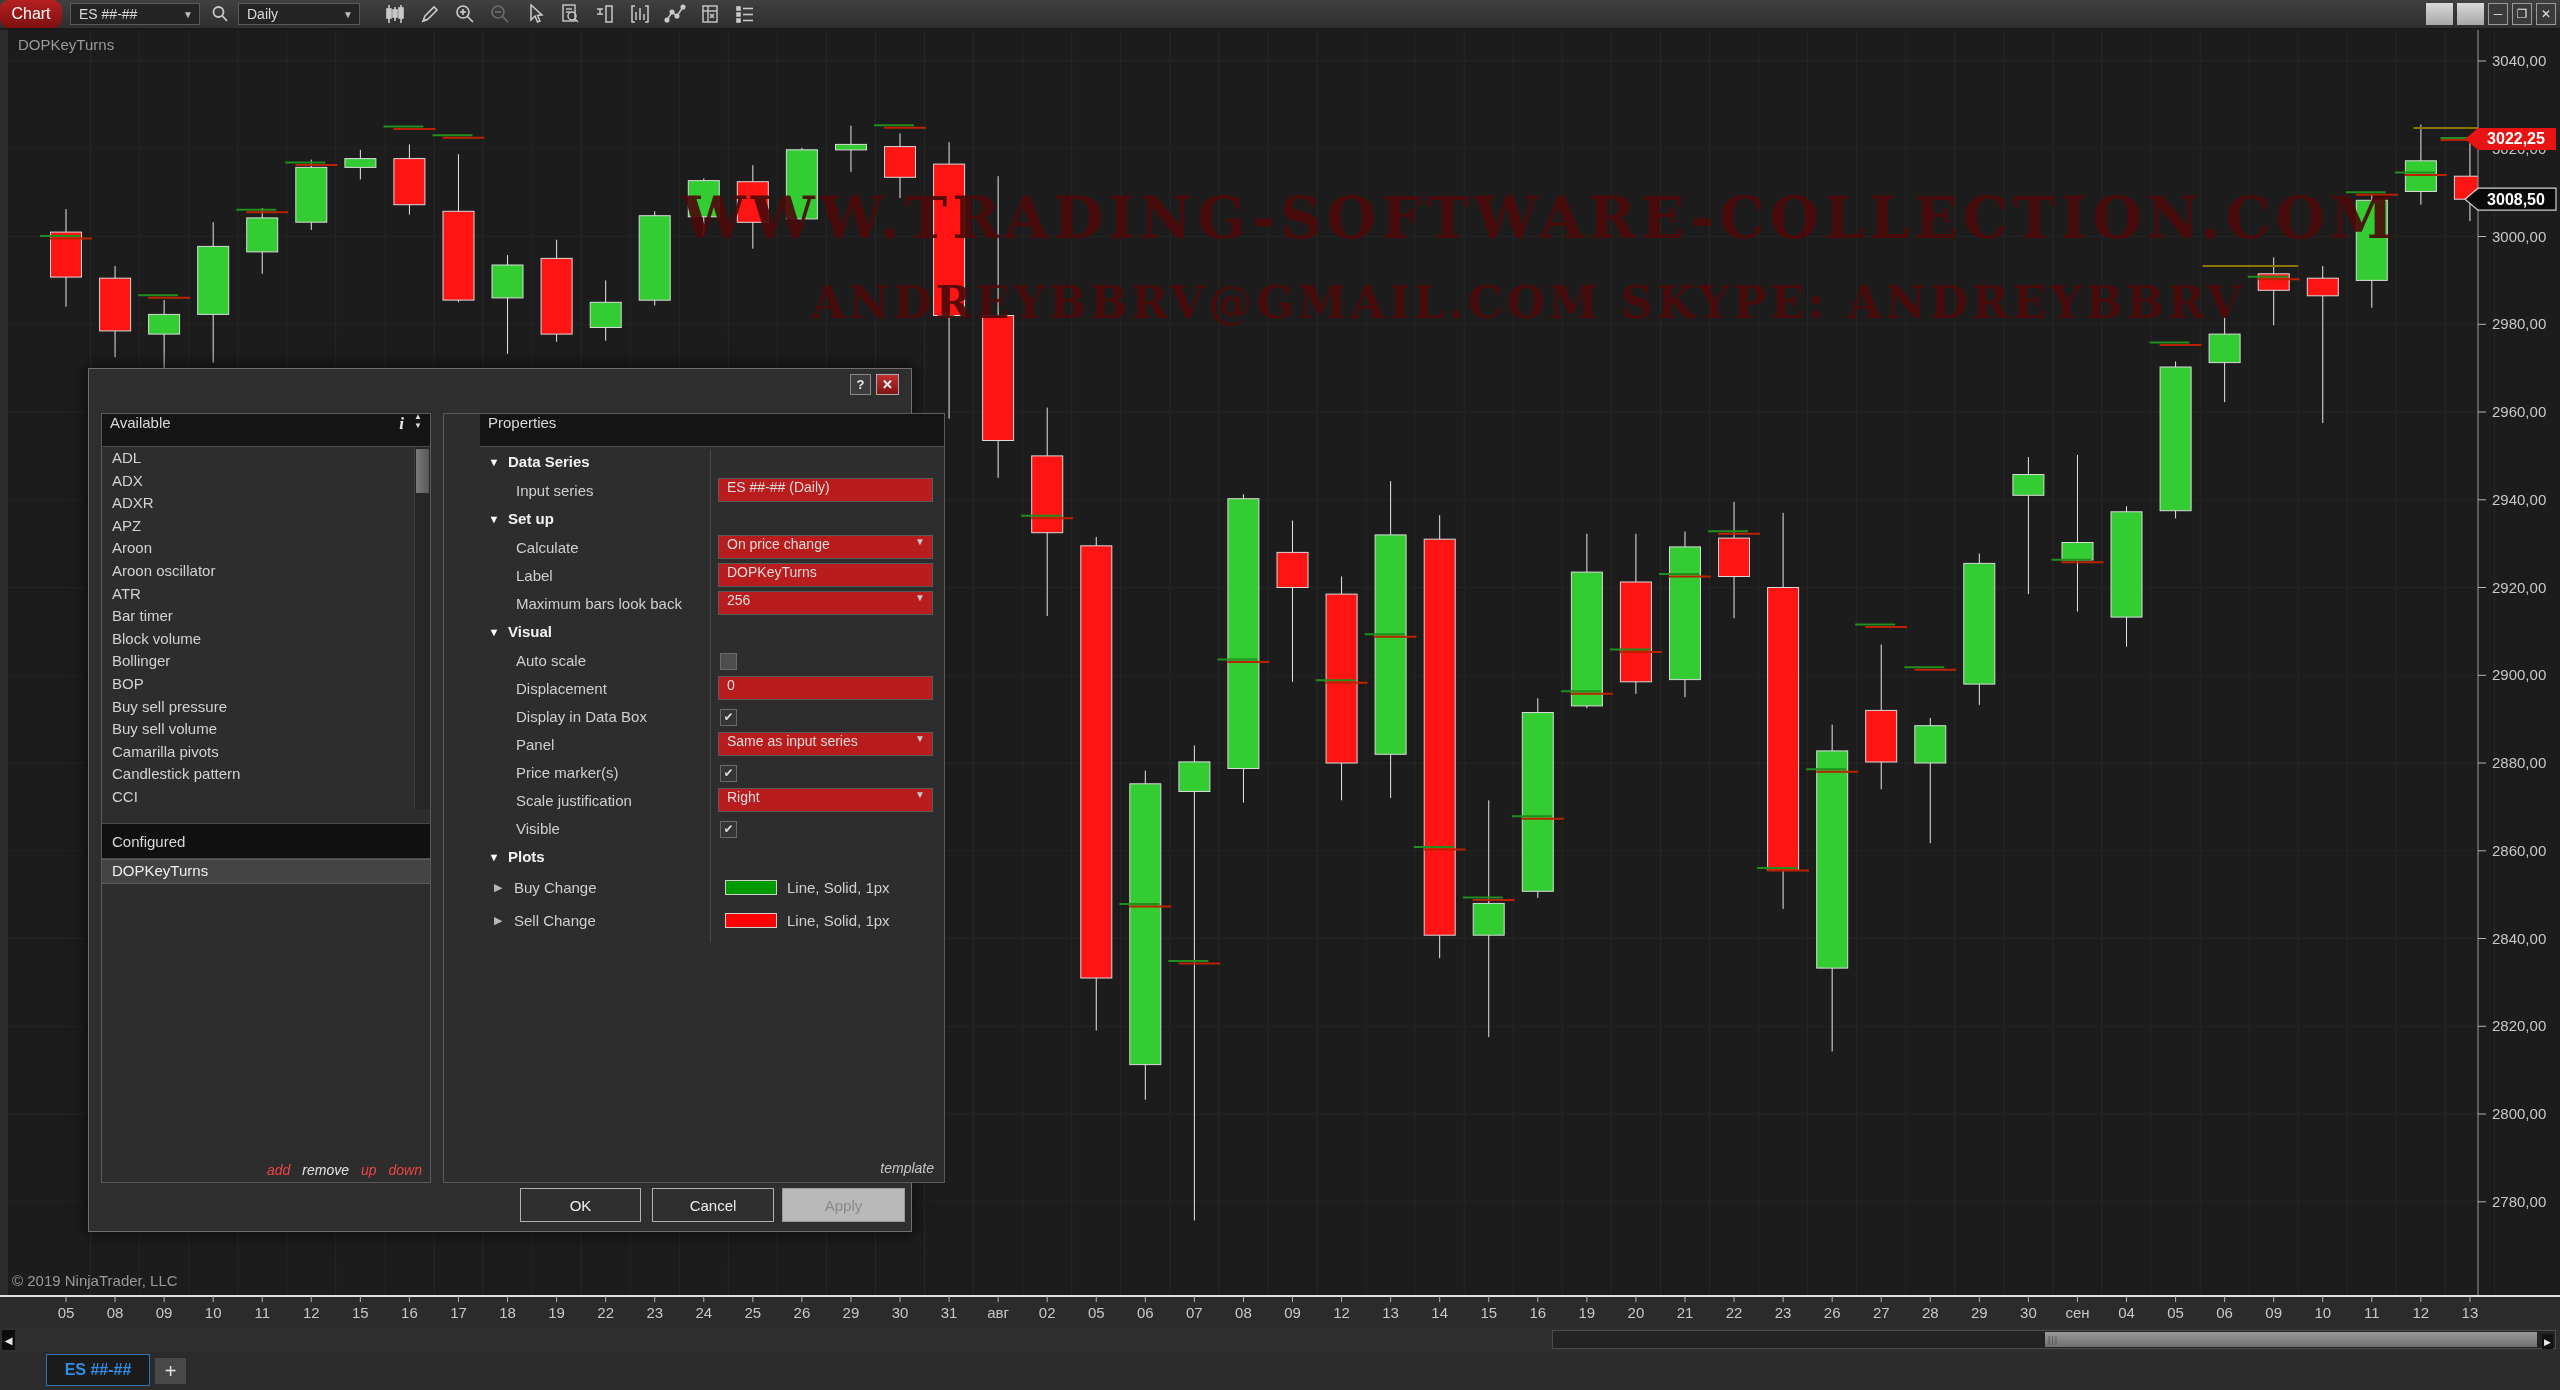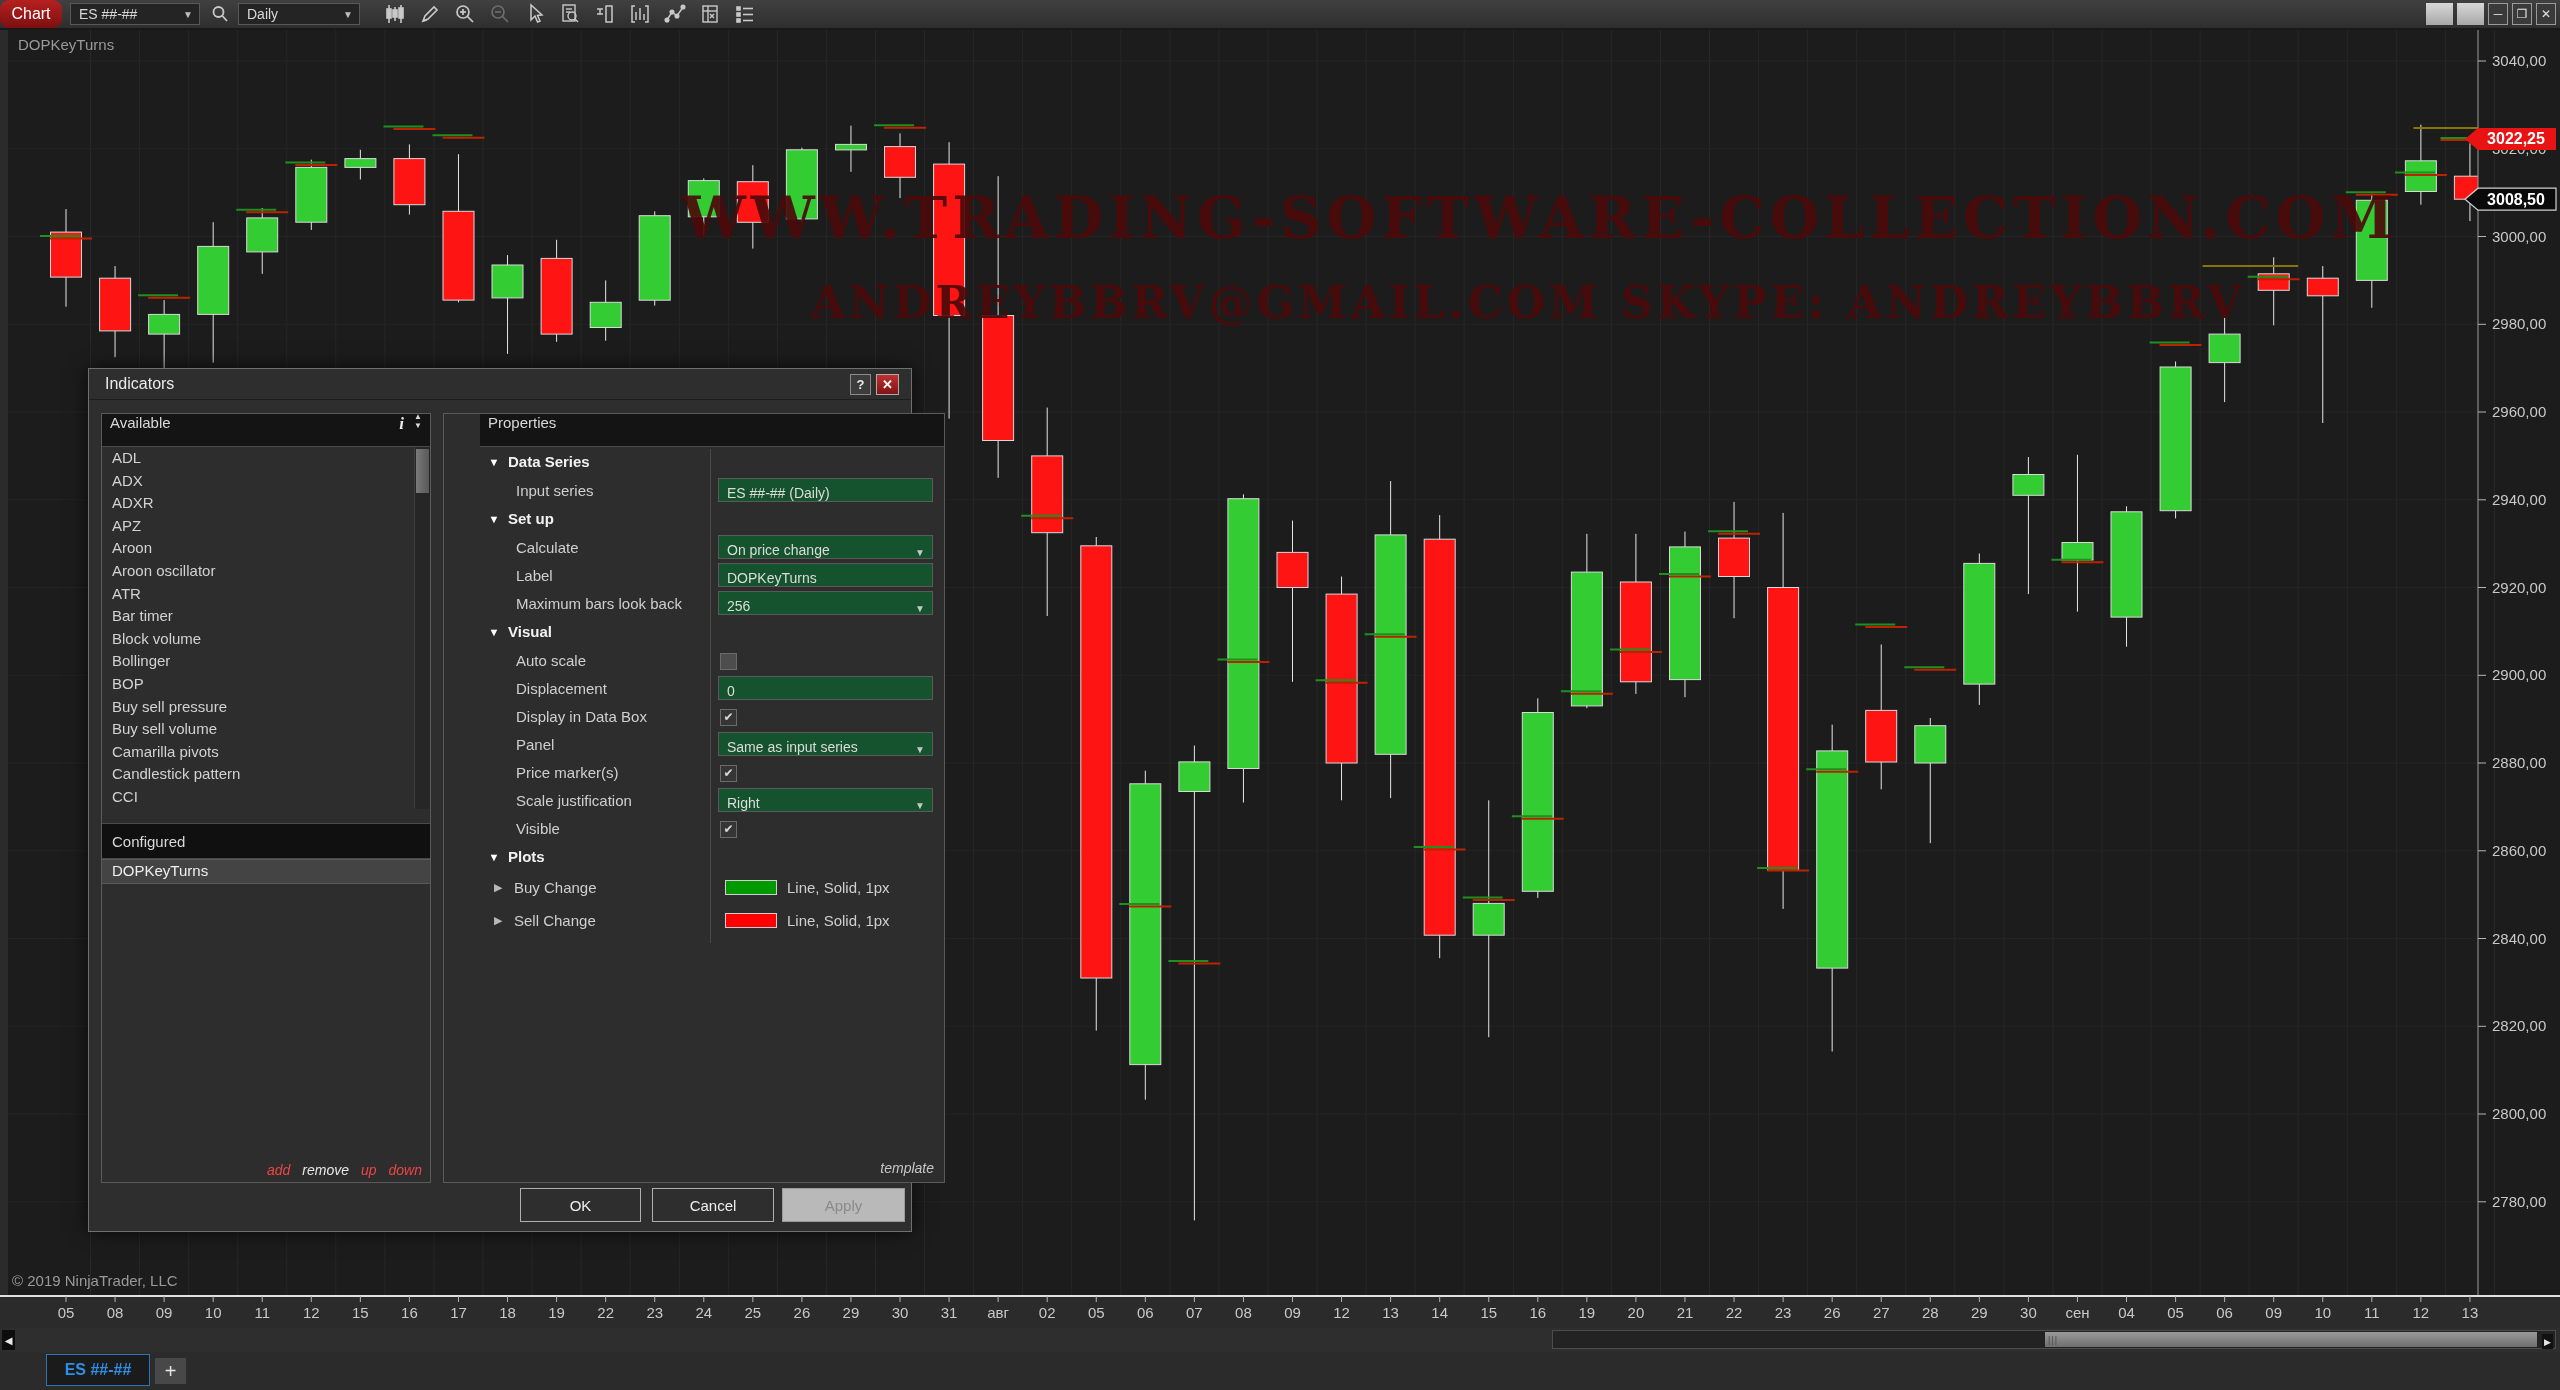--- a/index.html
+++ b/index.html
@@ -60,22 +60,22 @@
   .act-dim{color:#ef4444;}
   .act-on{color:#e6e6e6;}
   #props-body{position:relative;}
   #props-vsep{position:absolute;left:230px;top:2px;width:1px;height:494px;background:#4a4a4a;}
   .prow{height:28px;display:flex;align-items:center;position:relative;}
   .psec{height:29px;display:flex;align-items:center;}
   .psec .arrow{width:28px;text-align:center;color:#fff;font-size:11px;}
   .psec .slabel{font-weight:bold;color:#f2f2f2;}
   .prow .rlabel{width:194px;padding-left:36px;color:#cfcfcf;white-space:nowrap;}
   .pctl{position:absolute;left:238px;width:215px;height:24px;box-sizing:border-box;}
-  .ctl-text,.ctl-select{background:#14532d;border:1px solid #5a5a5a;color:#dcdcdc;
-    display:flex;align-items:flex-end;padding:0 8px;height:24px;box-sizing:border-box;font-size:14px;}
+  .ctl-text,.ctl-select{background:#b91c1c;border:1px solid #5a5a5a;color:#dcdcdc;
+    display:flex;align-items:flex-start;padding:0 8px;height:24px;box-sizing:border-box;font-size:14px;}
   .ctl-select .sel-caret{position:absolute;right:7px;font-size:10px;color:#c6c6c6;}
   .ctl-check{width:15px;height:15px;background:#353535;border:1px solid #6a6a6a;color:#d8d8d8;
     font-size:12px;display:flex;align-items:center;justify-content:center;margin-top:2px;}
   .ctl-check.unchecked{background:#4d4d4d;}
   .plot-row{height:33px;display:flex;align-items:center;position:relative;}
   .plot-row .parrow{width:20px;padding-left:14px;color:#b8b8b8;font-size:11px;}
   .plot-row .rlabel2{color:#cfcfcf;}
   .plot-swatch{position:absolute;left:245px;width:50px;height:13px;border:1px solid #cfcfcf;}
   .plot-desc{position:absolute;left:307px;color:#cfcfcf;}
   #template-link{position:absolute;bottom:6px;right:10px;font-style:italic;color:#c6c6c6;font-size:14px;}
@@ -758,21 +758,20 @@
     <div id="win-controls">
       <div class="win-sq"></div>
       <div class="win-sq"></div>
       <div class="win-btn">─</div>
       <div class="win-btn">❐</div>
       <div class="win-btn">✕</div>
     </div>
   </div>
 
   <div id="dialog">
-    <div id="dlg-title">Indicators</div>
     <div id="dlg-help">?</div>
     <div id="dlg-close">✕</div>
 
     <div id="left-panel" class="panel">
       <div class="panel-header">
         <span id="available-header-label">Available</span>
         <span id="info-icon">i</span>
         <span id="list-spinner">
             <span>▲</span>
             <span>▼</span>

